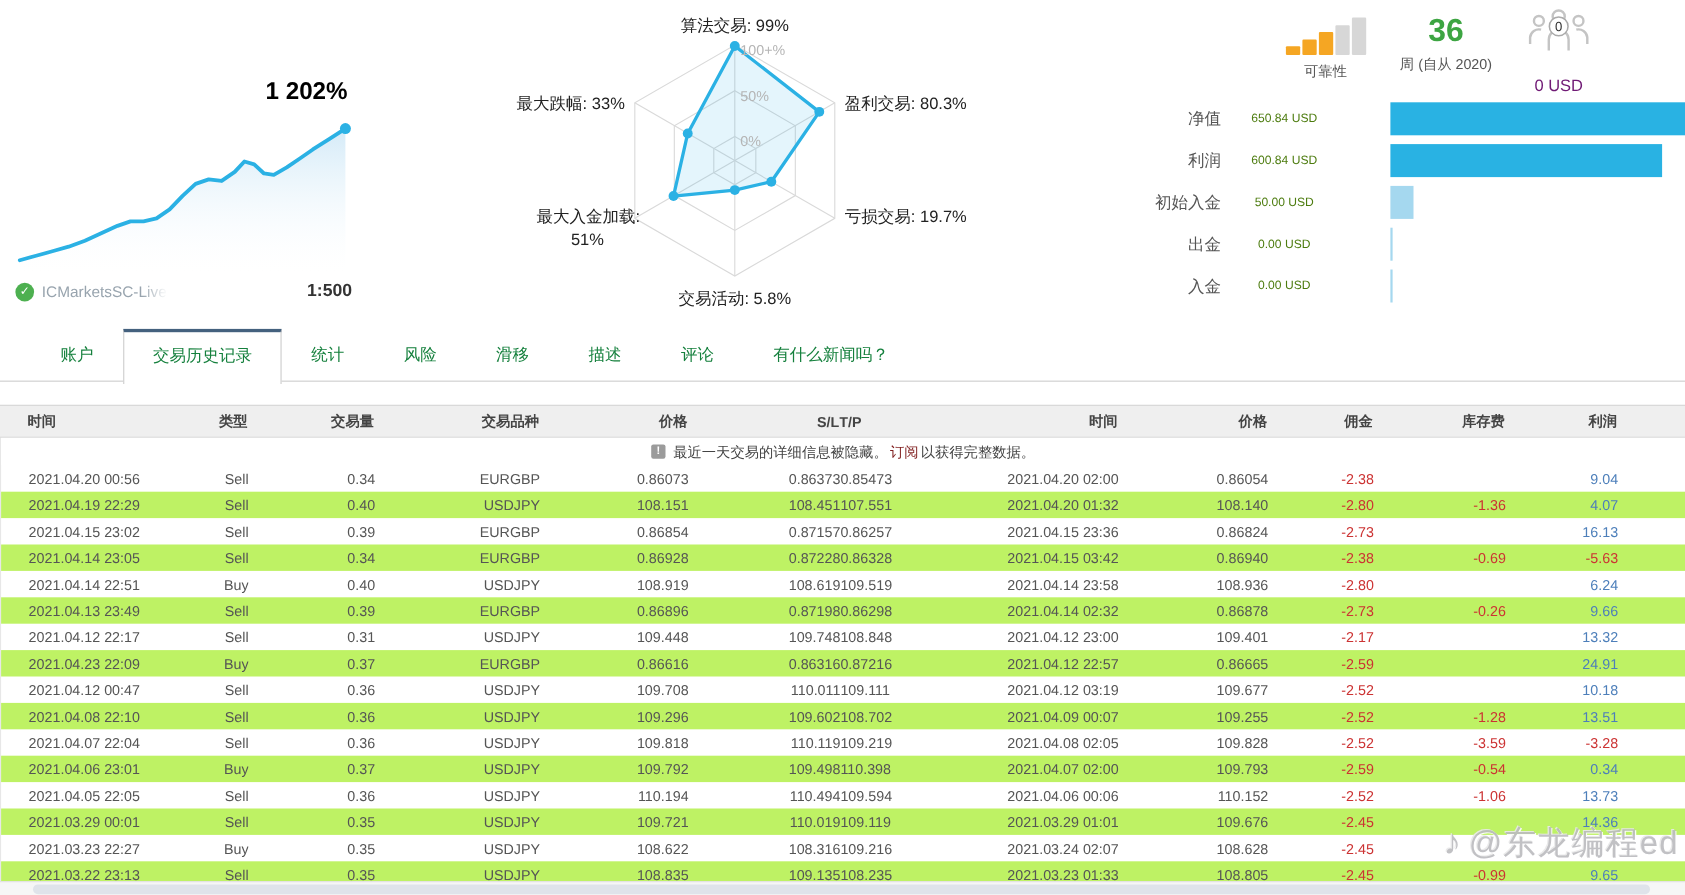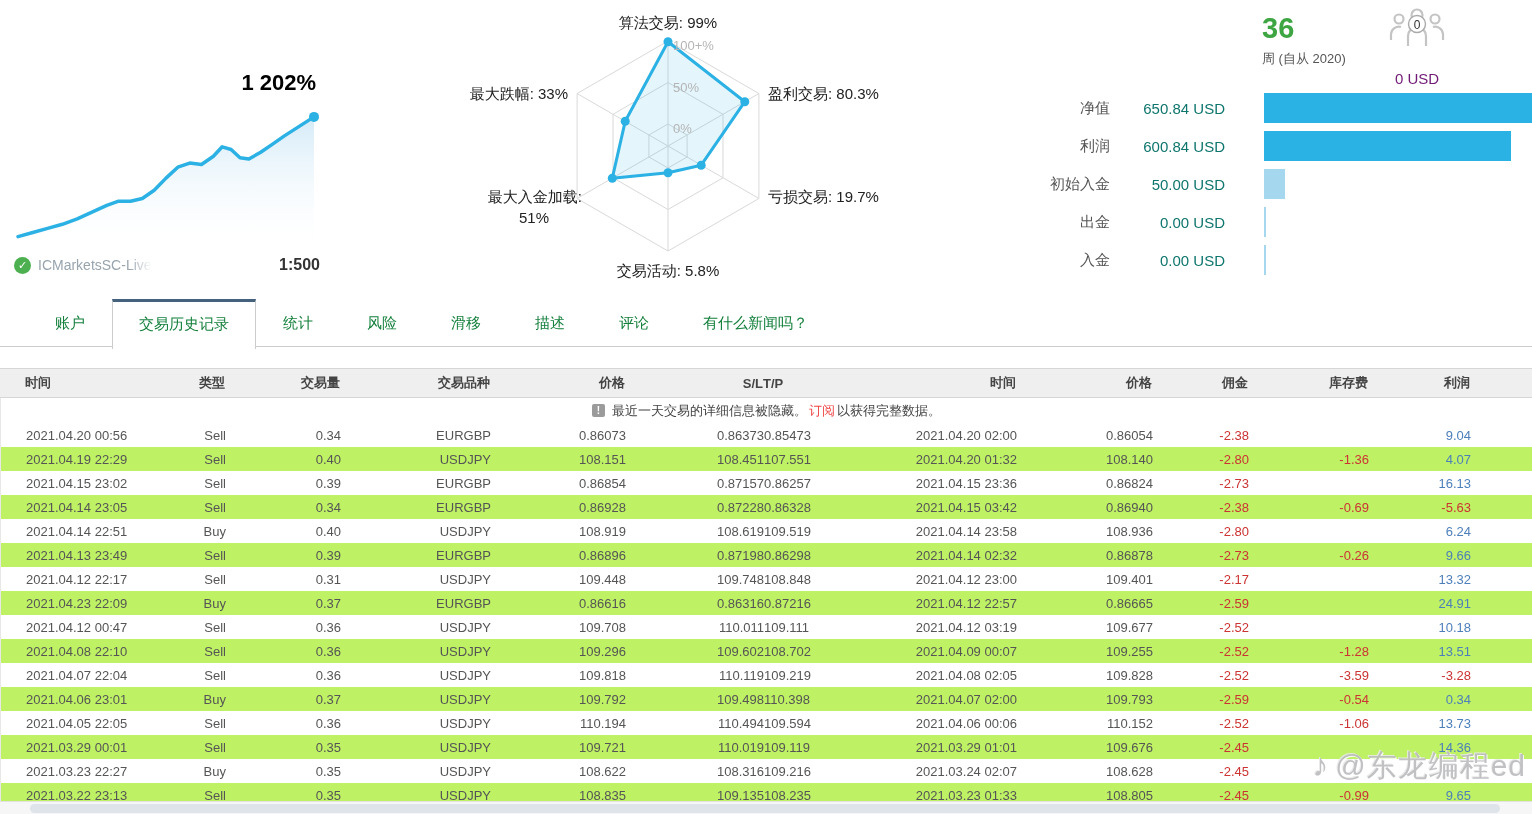--- a/index.html
+++ b/index.html
@@ -18,47 +18,47 @@
   .leverage { margin-left:auto; font-size:16px; font-weight:bold; color:#333; }
 
   
   .radar-wrap { position:absolute; left:430px; top:4px; width:480px; height:292px; }
 
   
   .reliability { position:absolute; left:1160px; top:14px; width:90px; text-align:center; }
   .rel-bars { display:flex; align-items:flex-end; justify-content:center; gap:2px; height:36px; }
   .rel-bars i { display:block; width:13px; border-radius:1px; }
   .rel-label { margin-top:6px; font-size:13px; color:#555; }
-  .weeks { position:absolute; left:1262px; top:8px; width:105px; }
+  .weeks { position:absolute; left:1262px; top:8px; width:105px; text-align:center; }
   .weeks-value { font-size:29px; font-weight:bold; color:#3da542; line-height:40px; }
   .weeks-label { font-size:13px; color:#555; margin-top:2px; }
   .investors { position:absolute; left:1372px; top:6px; width:90px; text-align:center; }
   .investors-label { font-size:15px; color:#701a75; margin-top:18px; }
 
   .stats { position:absolute; left:1040px; top:89px; right:0; }
   .stat-row { display:flex; align-items:center; height:38px; }
   .stat-label { width:70px; text-align:right; font-size:15px; color:#555; flex:0 0 auto; }
-  .stat-value { width:115px; text-align:right; font-size:15px; color:#0f766e; flex:0 0 auto; }
+  .stat-value { width:115px; text-align:center; font-size:11px; color:#4d7c0f; flex:0 0 auto; }
   .stat-barwrap { margin-left:39px; flex:1 1 auto; height:30px; }
   .stat-bar { height:100%; }
 
   
   .tabs { position:absolute; left:0; top:300px; width:100%; height:47px; }
   .tabs .baseline { position:absolute; left:0; right:0; bottom:0; border-bottom:1px solid #ccc; }
   .tablist { position:absolute; left:28px; top:2px; display:flex; }
   .tab { position:relative; padding:0 27px; line-height:42px; font-size:15px; color:#15803d; cursor:pointer; white-space:nowrap; }
   .tab.active { background:#fff; border:1px solid #ccc; border-top:3px solid #44617e; border-bottom:none; line-height:44px; top:-3px; z-index:2; padding:0 26px 3px; }
 
   
   .table { position:absolute; left:0; top:368px; width:1532px; font-size:13px; }
   .thead { display:flex; align-items:center; height:30px; background:#efefef; border-top:1px solid #d6d6d6; border-bottom:1px solid #d6d6d6; font-weight:bold; color:#444; }
   .tbody { border-left:1px solid #e7e7e7; }
   .notice { height:25px; display:flex; align-items:center; justify-content:center; color:#444; background:#fff; }
   .notice-icon { display:inline-block; width:13px; height:13px; background:#9b9b9b; border-radius:2px; color:#fff; font-size:10px; font-weight:bold; line-height:13px; text-align:center; margin-right:7px; }
-  .notice a { color:#ef4444; text-decoration:none; margin:0 2px; }
+  .notice a { color:#7f1d1d; text-decoration:none; margin:0 2px; }
   .trow { display:flex; align-items:center; height:24px; color:#555; }
   .trow.alt { background:#bef264; }
   .cell { white-space:nowrap; overflow:hidden; }
   .cell.red { color:#cc3333; }
   .cell.blue { color:#4d7fba; }
   .c0 { width:170px; text-align:left; padding-left:25px; }
   .c1 { width:55px;  text-align:right; }
   .c2 { width:115px; text-align:right; }
   .c3 { width:150px; text-align:right; }
   .c4 { width:135px; text-align:right; }
@@ -128,20 +128,30 @@
         <text x="243" y="129" font-size="13" fill="#b5b5b5">0%</text>
         <text x="238" y="24" text-anchor="middle" font-size="15" fill="#222">算法交易: 99%</text>
         <text x="338" y="95" text-anchor="start" font-size="15" fill="#222">盈利交易: 80.3%</text>
         <text x="338" y="198" text-anchor="start" font-size="15" fill="#222">亏损交易: 19.7%</text>
         <text x="238" y="272" text-anchor="middle" font-size="15" fill="#222">交易活动: 5.8%</text>
         <text x="152" y="198" text-anchor="end" font-size="15" fill="#222">最大入金加载:</text>
         <text x="104" y="219" text-anchor="middle" font-size="15" fill="#222">51%</text>
         <text x="138" y="95" text-anchor="end" font-size="15" fill="#222">最大跌幅: 33%</text>
       </svg></div>
 
+  <div class="reliability">
+    <div class="rel-bars" id="rel-bars">
+        <i style="height: 8px; background: rgb(245, 166, 35);"></i>
+        <i style="height: 14.5px; background: rgb(245, 166, 35);"></i>
+        <i style="height: 21px; background: rgb(245, 166, 35);"></i>
+        <i style="height: 27.5px; background: rgb(215, 215, 215);"></i>
+        <i style="height: 34px; background: rgb(215, 215, 215);"></i>
+      </div>
+    <div class="rel-label">可靠性</div>
+  </div>
 
   <div class="weeks">
     <div class="weeks-value">36</div>
     <div class="weeks-label">周 (自从 2020)</div>
   </div>
 
   <div class="investors">
     <svg width="64" height="46" viewBox="0 0 64 46" style="display:block;margin:0 auto;">
       <g fill="none" stroke="#c4c4c4" stroke-width="2.2">
         <circle cx="14" cy="13" r="4.5"></circle>

